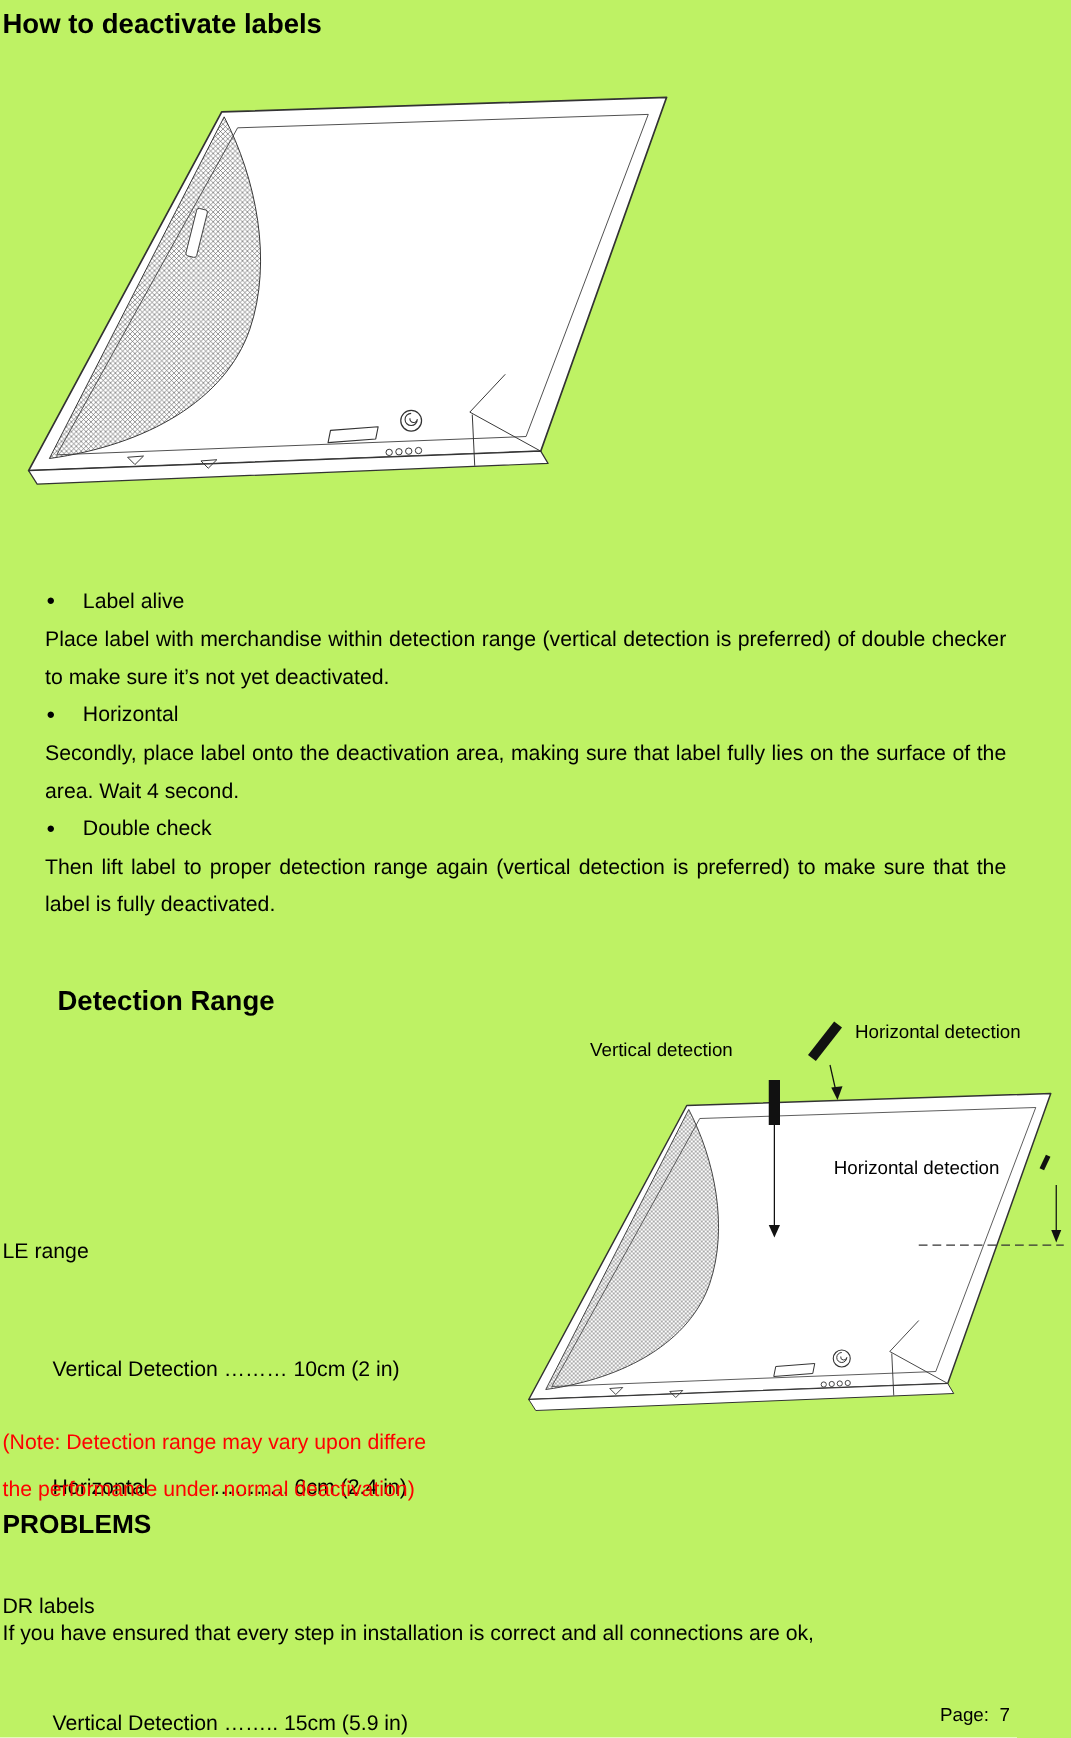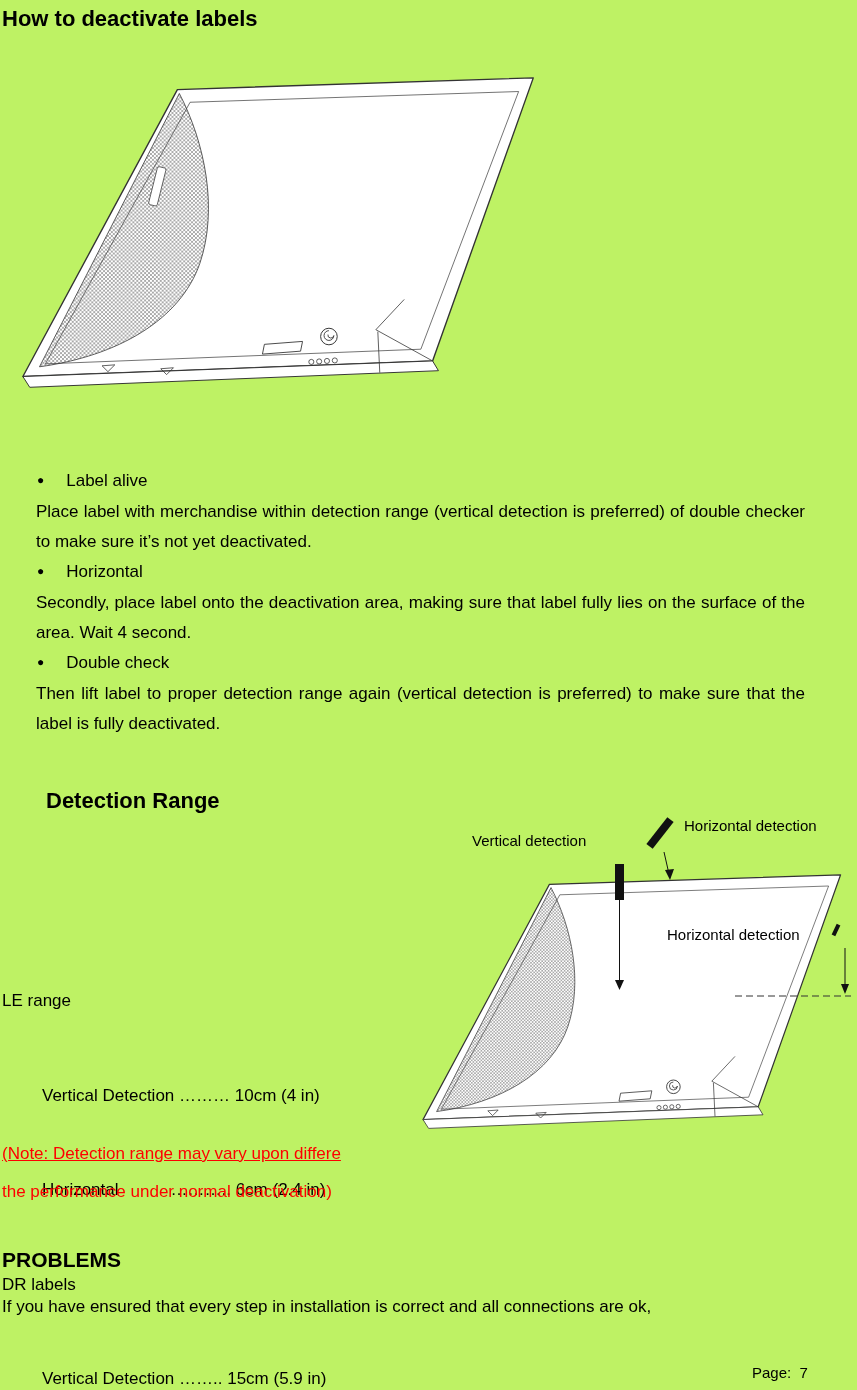--- a/index.html
+++ b/index.html
@@ -121,28 +121,28 @@
       <line x1="320" y1="188" x2="436" y2="188" stroke="#333" stroke-width="1" stroke-dasharray="7,4"></line>
     </g>
   </svg>
 
   <div class="ann-label" style="left:472px;top:832px;">Vertical detection</div>
   <div class="ann-label" style="left:684px;top:817px;">Horizontal detection</div>
   <div class="ann-label" style="left:667px;top:926px;">Horizontal detection</div>
 
   <div class="dr-block">
     <div>LE range</div>
-    <div class="dr-indent">Vertical Detection ……… 10cm (4 in)</div>
+    <div class="dr-indent">Vertical Detection ……… 10cm (2 in)</div>
     <div class="dr-indent">Horizontal           ……….. 6cm (2.4 in)</div>
     <div>DR labels</div>
     <div class="dr-indent">Vertical Detection …….. 15cm (5.9 in)</div>
     
   </div>
 
-  <div class="note" style="top:1144px;color:#fe0000;text-decoration:underline;">(Note: Detection range may vary upon differe</div>
+  <div class="note" style="top:1144px;color:#fe0000;">(Note: Detection range may vary upon differe</div>
   <div class="note" style="top:1182px;color:#fe0000;">the performance under normal deactivation)</div>
 
-  <h1 class="doc-h abs" style="left:2px;top:1248px;font-size:21px;">PROBLEMS</h1>
+  <h1 class="doc-h abs" style="left:2px;top:1208px;font-size:21px;">PROBLEMS</h1>
   <div class="abs body-text" style="left:2px;top:1292px;width:830px;">If you have ensured that every step in installation is correct and all connections are ok,</div>
 
   <div class="footer">Page:  7</div>
 
 </div>
 
 </body></html>

